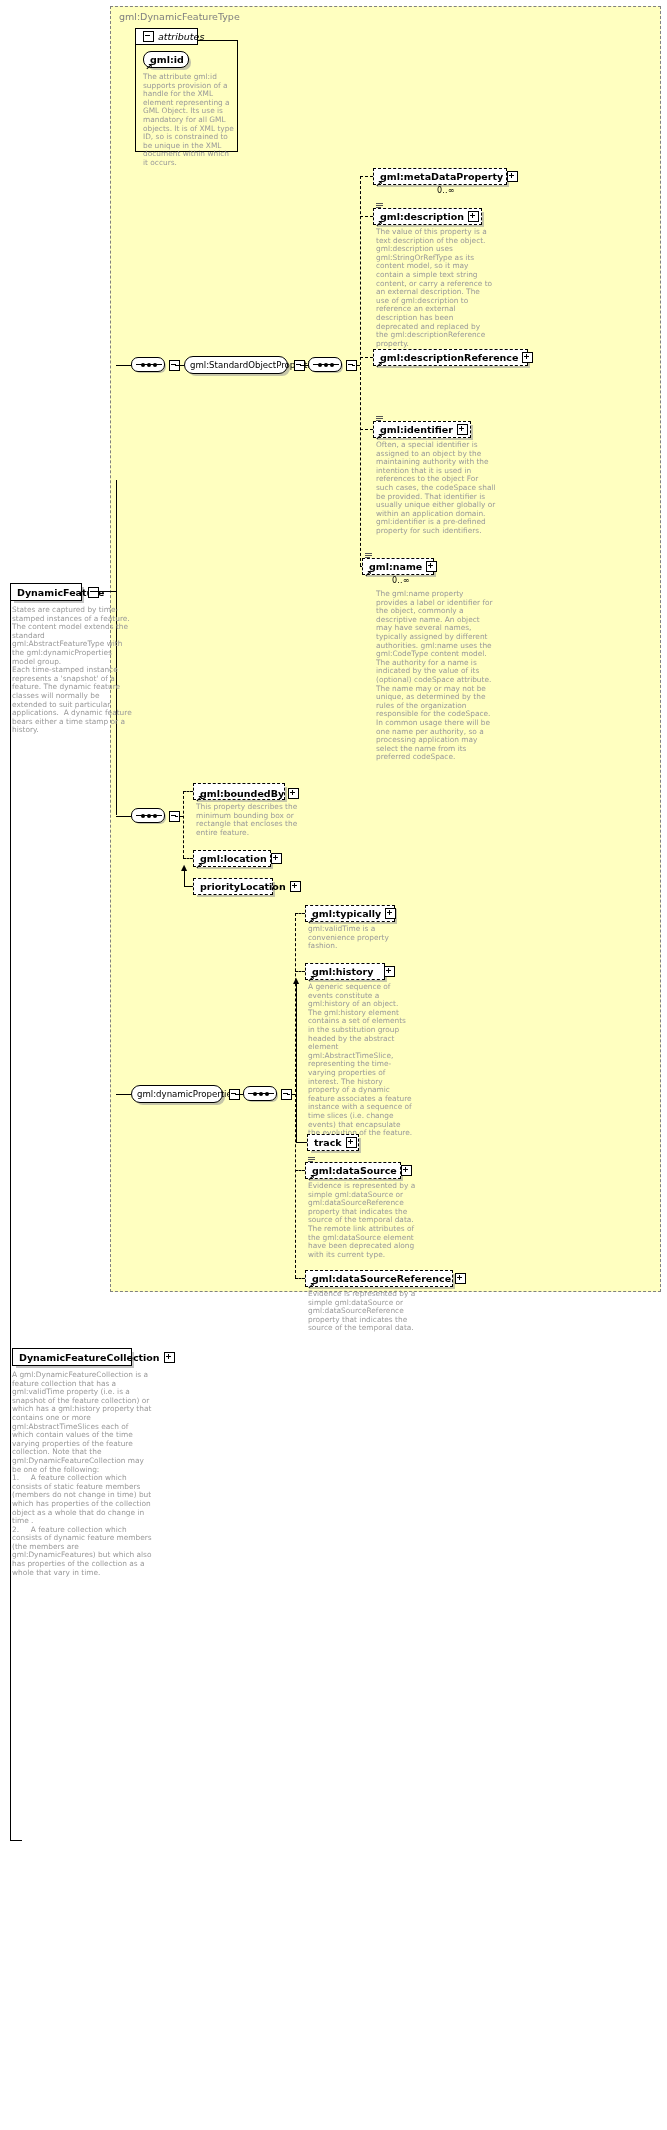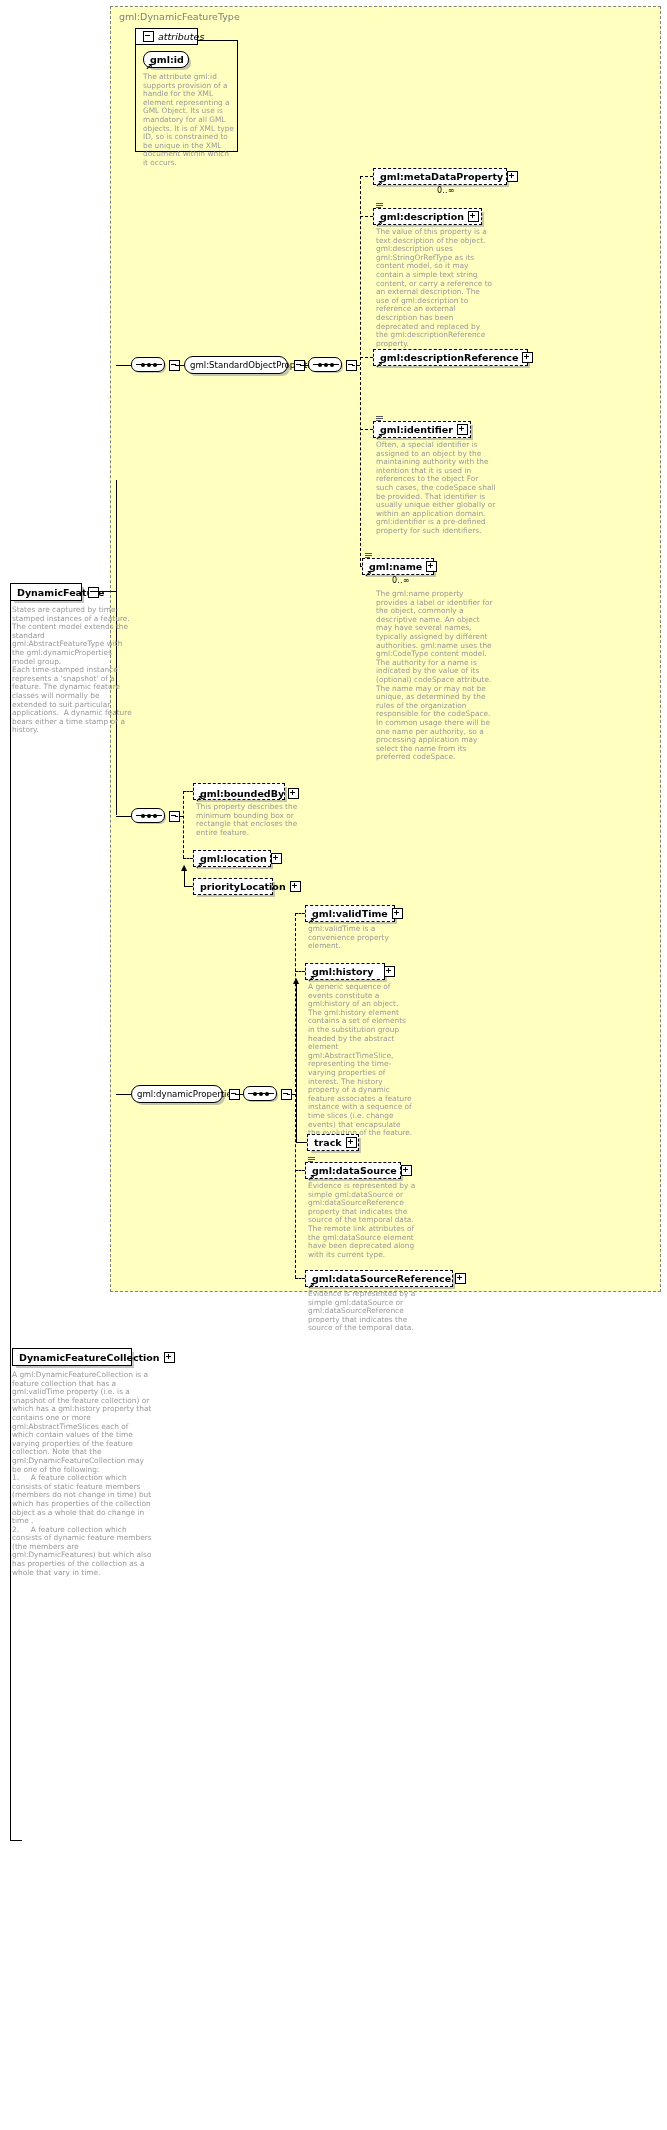--- a/index.html
+++ b/index.html
@@ -311,25 +311,25 @@
     <span class="d d2"></span>
     <span class="d d3"></span>
   </div>
   <div class="pm" style="position:absolute;left:277px;top:1089px;"></div>
 
   <div class="hd" style="left:287px; top:1094px; width:8px;"></div>
   <div class="vd" style="left:295px; top:913px; height:365px;"></div>
 
   <div class="hd" style="left:295px; top:913px; width:10px;"></div>
   <div class="node dashed" style="left:305px; top:905px; width:90px;">
-    <span class="lbl">gml:validTime</span>
-    <span class="pm plus"></span>
-    <span class="refarrow">↗</span>
-  </div>
-  <div class="anno" style="left:308px; top:925px; width:105px;">gml:validTime is a convenience property element.</div>
+    <span class="lbl">gml:typically</span>
+    <span class="pm plus"></span>
+    <span class="refarrow">↗</span>
+  </div>
+  <div class="anno" style="left:308px; top:925px; width:105px;">gml:validTime is a convenience property fashion.</div>
 
   <div class="hd" style="left:295px; top:971px; width:10px;"></div>
   <div class="node dashed" style="left:305px; top:963px; width:80px;gap:7px;">
     <span class="lbl">gml:history</span>
     <span class="pm plus"></span>
     <span class="refarrow">↗</span>
   </div>
   <div class="anno" style="left:308px; top:983px; width:105px;">A generic sequence of events constitute a gml:history of an object. The gml:history element contains a set of elements in the substitution group headed by the abstract element gml:AbstractTimeSlice, representing the time-varying properties of interest. The history property of a dynamic feature associates a feature instance with a sequence of time slices (i.e. change events) that encapsulate the evolution of the feature.</div>
 
   <div class="v" style="left:296px; top:982px; height:160px;"></div>

